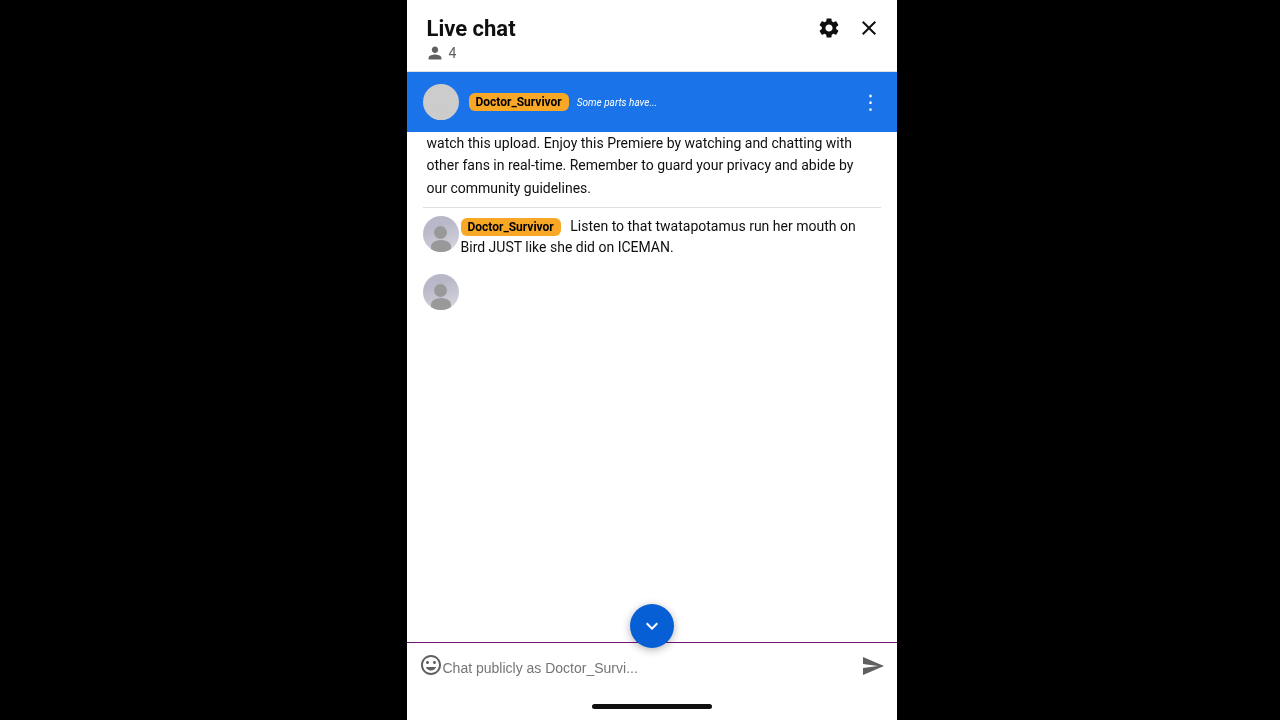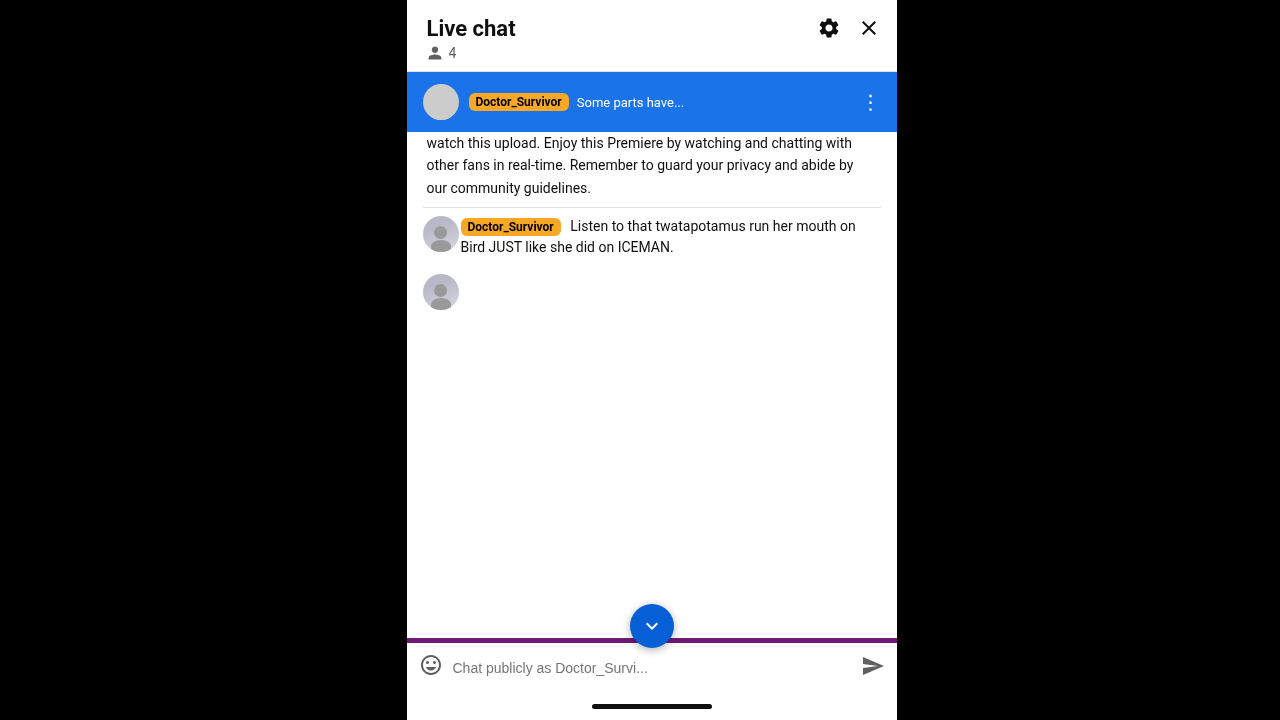--- a/index.html
+++ b/index.html
@@ -78,24 +78,25 @@
       background: #f9a825;
       color: #000;
       font-size: 12px;
       font-weight: 700;
       padding: 2px 7px;
       border-radius: 6px;
       white-space: nowrap;
     }
     .pinned-text {
       color: #fff;
-      font-size: 13px;
+      font-size: 10px;
       white-space: nowrap;
       overflow: hidden;
       text-overflow: ellipsis;
+      font-style: italic;
     }
     .pinned-dots {
       color: #fff;
       font-size: 20px;
       cursor: pointer;
       flex-shrink: 0;
     }
     .messages-area {
       flex: 1;
       overflow-y: auto;
@@ -168,25 +169,24 @@
       align-items: center;
       justify-content: center;
       cursor: pointer;
       box-shadow: 0 2px 8px rgba(0,0,0,0.3);
       z-index: 10;
     }
     .scroll-down-btn svg {
       color: #fff;
     }
     .chat-input-bar {
-      border-top: 5px solid #701a75;
+      border-top: 1px solid #701a75;
       padding: 10px 12px;
       display: flex;
       align-items: center;
-      gap: 10px;
       background: #fff;
     }
     .emoji-btn {
       font-size: 22px;
       cursor: pointer;
       color: #606060;
       flex-shrink: 0;
     }
     .chat-input {
       flex: 1;

